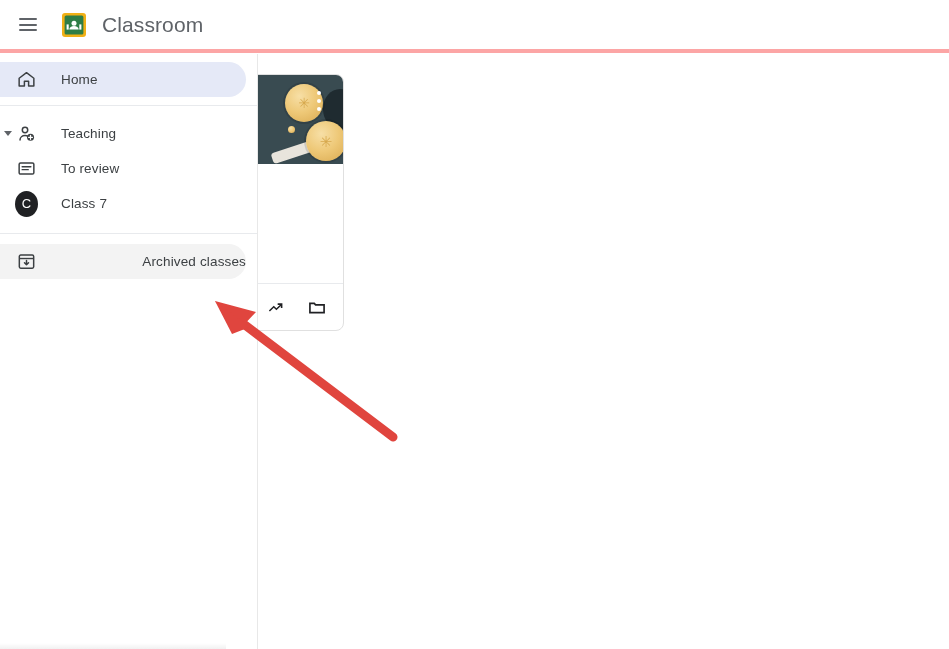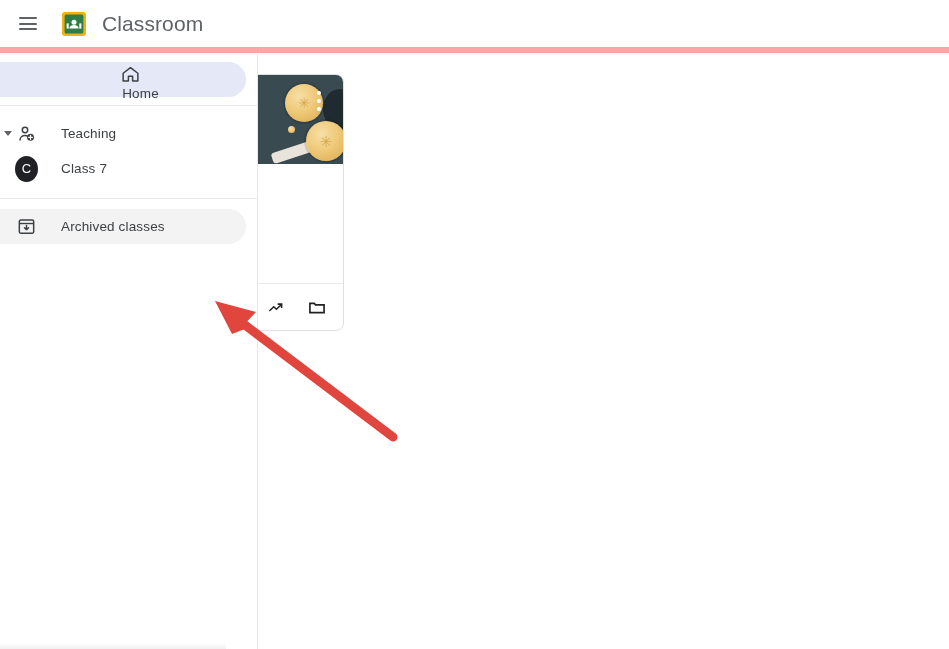--- a/index.html
+++ b/index.html
@@ -9,21 +9,21 @@
     background: #ffffff;
     font-family: "Liberation Sans", sans-serif;
     overflow: hidden;
   }
   .app { position: relative; width: 949px; height: 649px; background: #fff; }
 
   
   .header {
     position: absolute; left: 0; top: 0; width: 949px; height: 53px;
     background: #ffffff;
-    border-bottom: 6px solid #fca5a5;
+    border-bottom: 4px solid #fca5a5;
     display: flex; align-items: center;
   }
   .menu-btn {
     width: 40px; height: 40px; margin-left: 8px;
     display: flex; align-items: center; justify-content: center;
     border-radius: 50%; cursor: pointer;
   }
   .hamburger { width: 18px; height: 13px; position: relative; }
   .hamburger i {
     position: absolute; left: 0; width: 18px; height: 2px;
@@ -55,22 +55,22 @@
 
   .nav-item {
     position: relative;
     height: 35px; display: flex; align-items: center;
     padding-left: 12px;
     border-radius: 0 20px 20px 0;
     margin-right: 11px;
     cursor: pointer;
     user-select: none;
   }
-  .nav-item.active { background: #e5e9f7; flex-direction: column; }
-  .nav-item.hovered { background: #f3f3f3; }
+  .nav-item.active { background: #e5e9f7; }
+  .nav-item.hovered { background: #f3f3f3; justify-content: space-between; }
 
   .nav-caret {
     position: absolute; left: 2px; width: 12px; height: 12px;
     display: flex; align-items: center; justify-content: center;
   }
   .nav-caret .tri {
     width: 0; height: 0;
     border-left: 4.5px solid transparent;
     border-right: 4.5px solid transparent;
     border-top: 5px solid #5f6368;
@@ -255,20 +255,30 @@
             <circle cx="10.3" cy="8" r="3.1" fill="none" stroke="#3c4043" stroke-width="1.7"></circle>
             <path d="M4.6 19.4c0-3.2 2.6-5.1 5.7-5.1 1.3 0 2.5.3 3.5.9" fill="none" stroke="#3c4043" stroke-width="1.7" stroke-linecap="round"></path>
             <circle cx="16.6" cy="16.4" r="4" fill="#3c4043"></circle>
             <line x1="16.6" y1="14.2" x2="16.6" y2="18.6" stroke="#fff" stroke-width="1.4" stroke-linecap="round"></line>
             <line x1="14.4" y1="16.4" x2="18.8" y2="16.4" stroke="#fff" stroke-width="1.4" stroke-linecap="round"></line>
           </svg>
         </span>
         <span class="nav-label">Teaching</span>
       </div>
 
+      <div class="nav-item">
+        <span class="nav-icon">
+          <svg width="21" height="21" viewBox="0 0 24 24" aria-hidden="true">
+            <rect x="3.6" y="5.6" width="16.8" height="12.8" rx="1.6" fill="none" stroke="#3c4043" stroke-width="1.7"></rect>
+            <line x1="7" y1="10" x2="17" y2="10" stroke="#3c4043" stroke-width="1.6" stroke-linecap="round"></line>
+            <line x1="7" y1="13.3" x2="14" y2="13.3" stroke="#3c4043" stroke-width="1.6" stroke-linecap="round"></line>
+          </svg>
+        </span>
+        <span class="nav-label">To review</span>
+      </div>
 
       <div class="nav-item">
         <span class="nav-icon">
           <span class="avatar-c">C</span>
         </span>
         <span class="nav-label">Class 7</span>
       </div>
     </div>
 
     <div class="nav-divider" style="margin-top:12px"></div>

